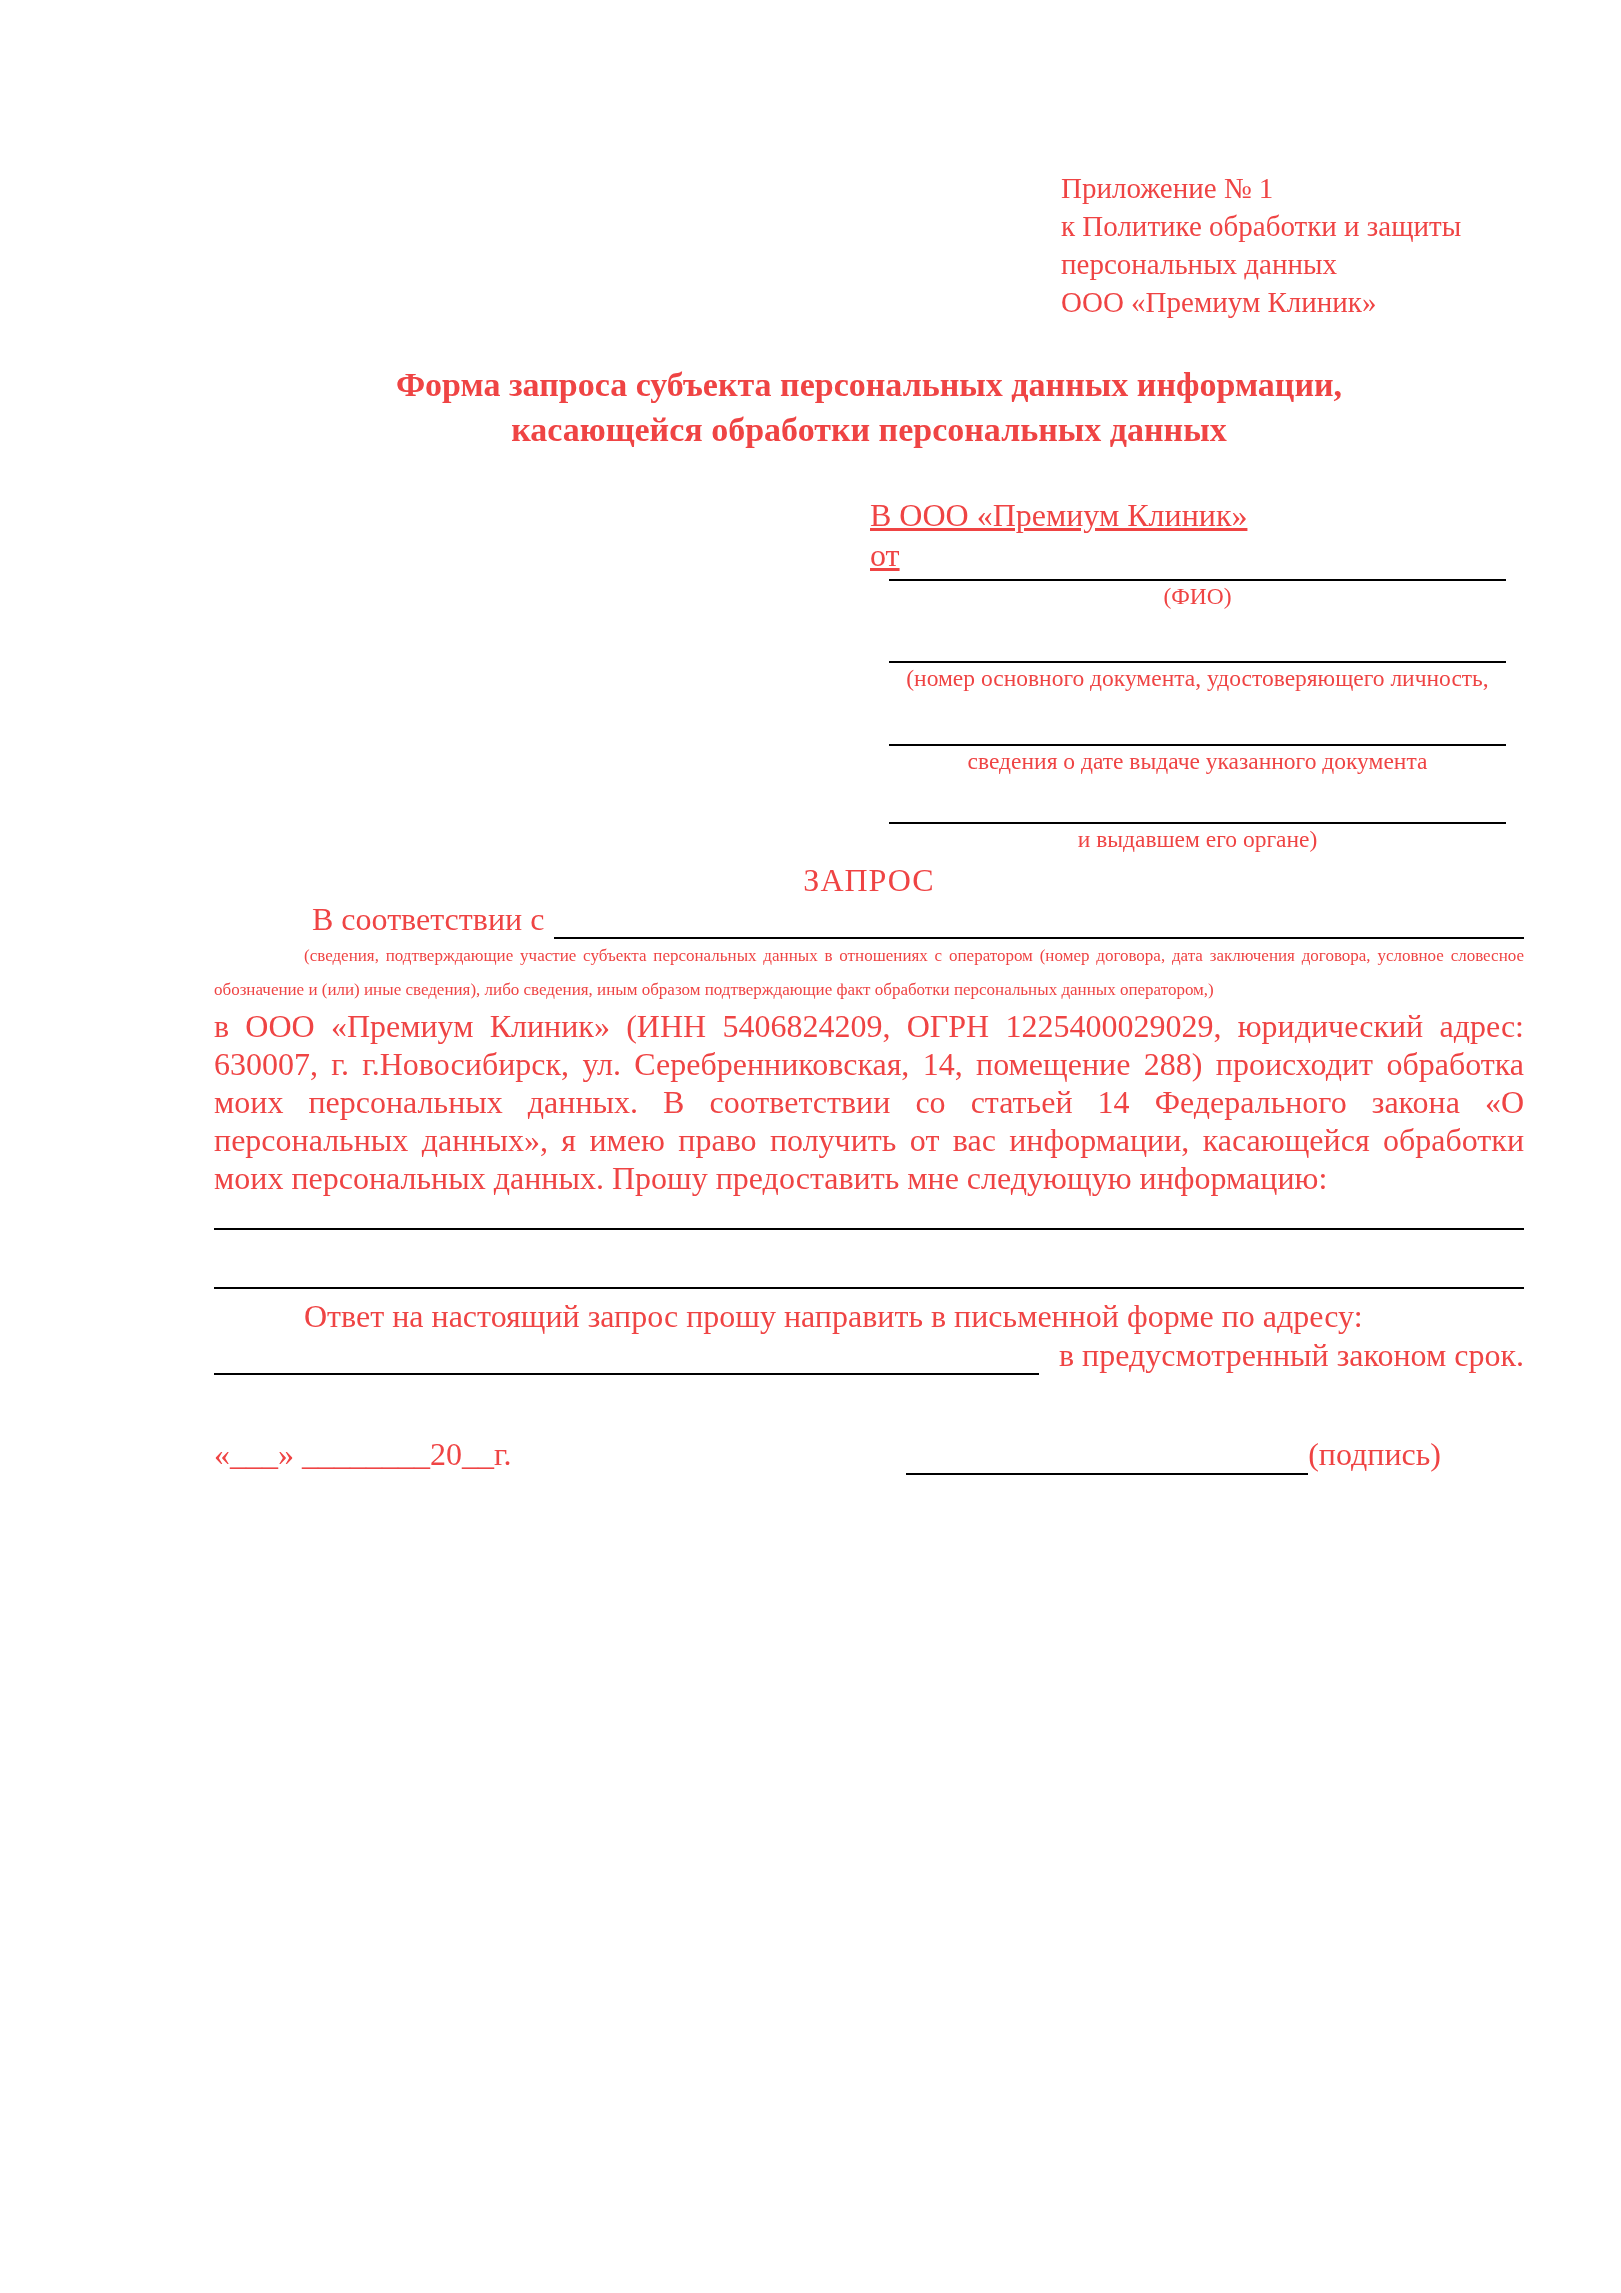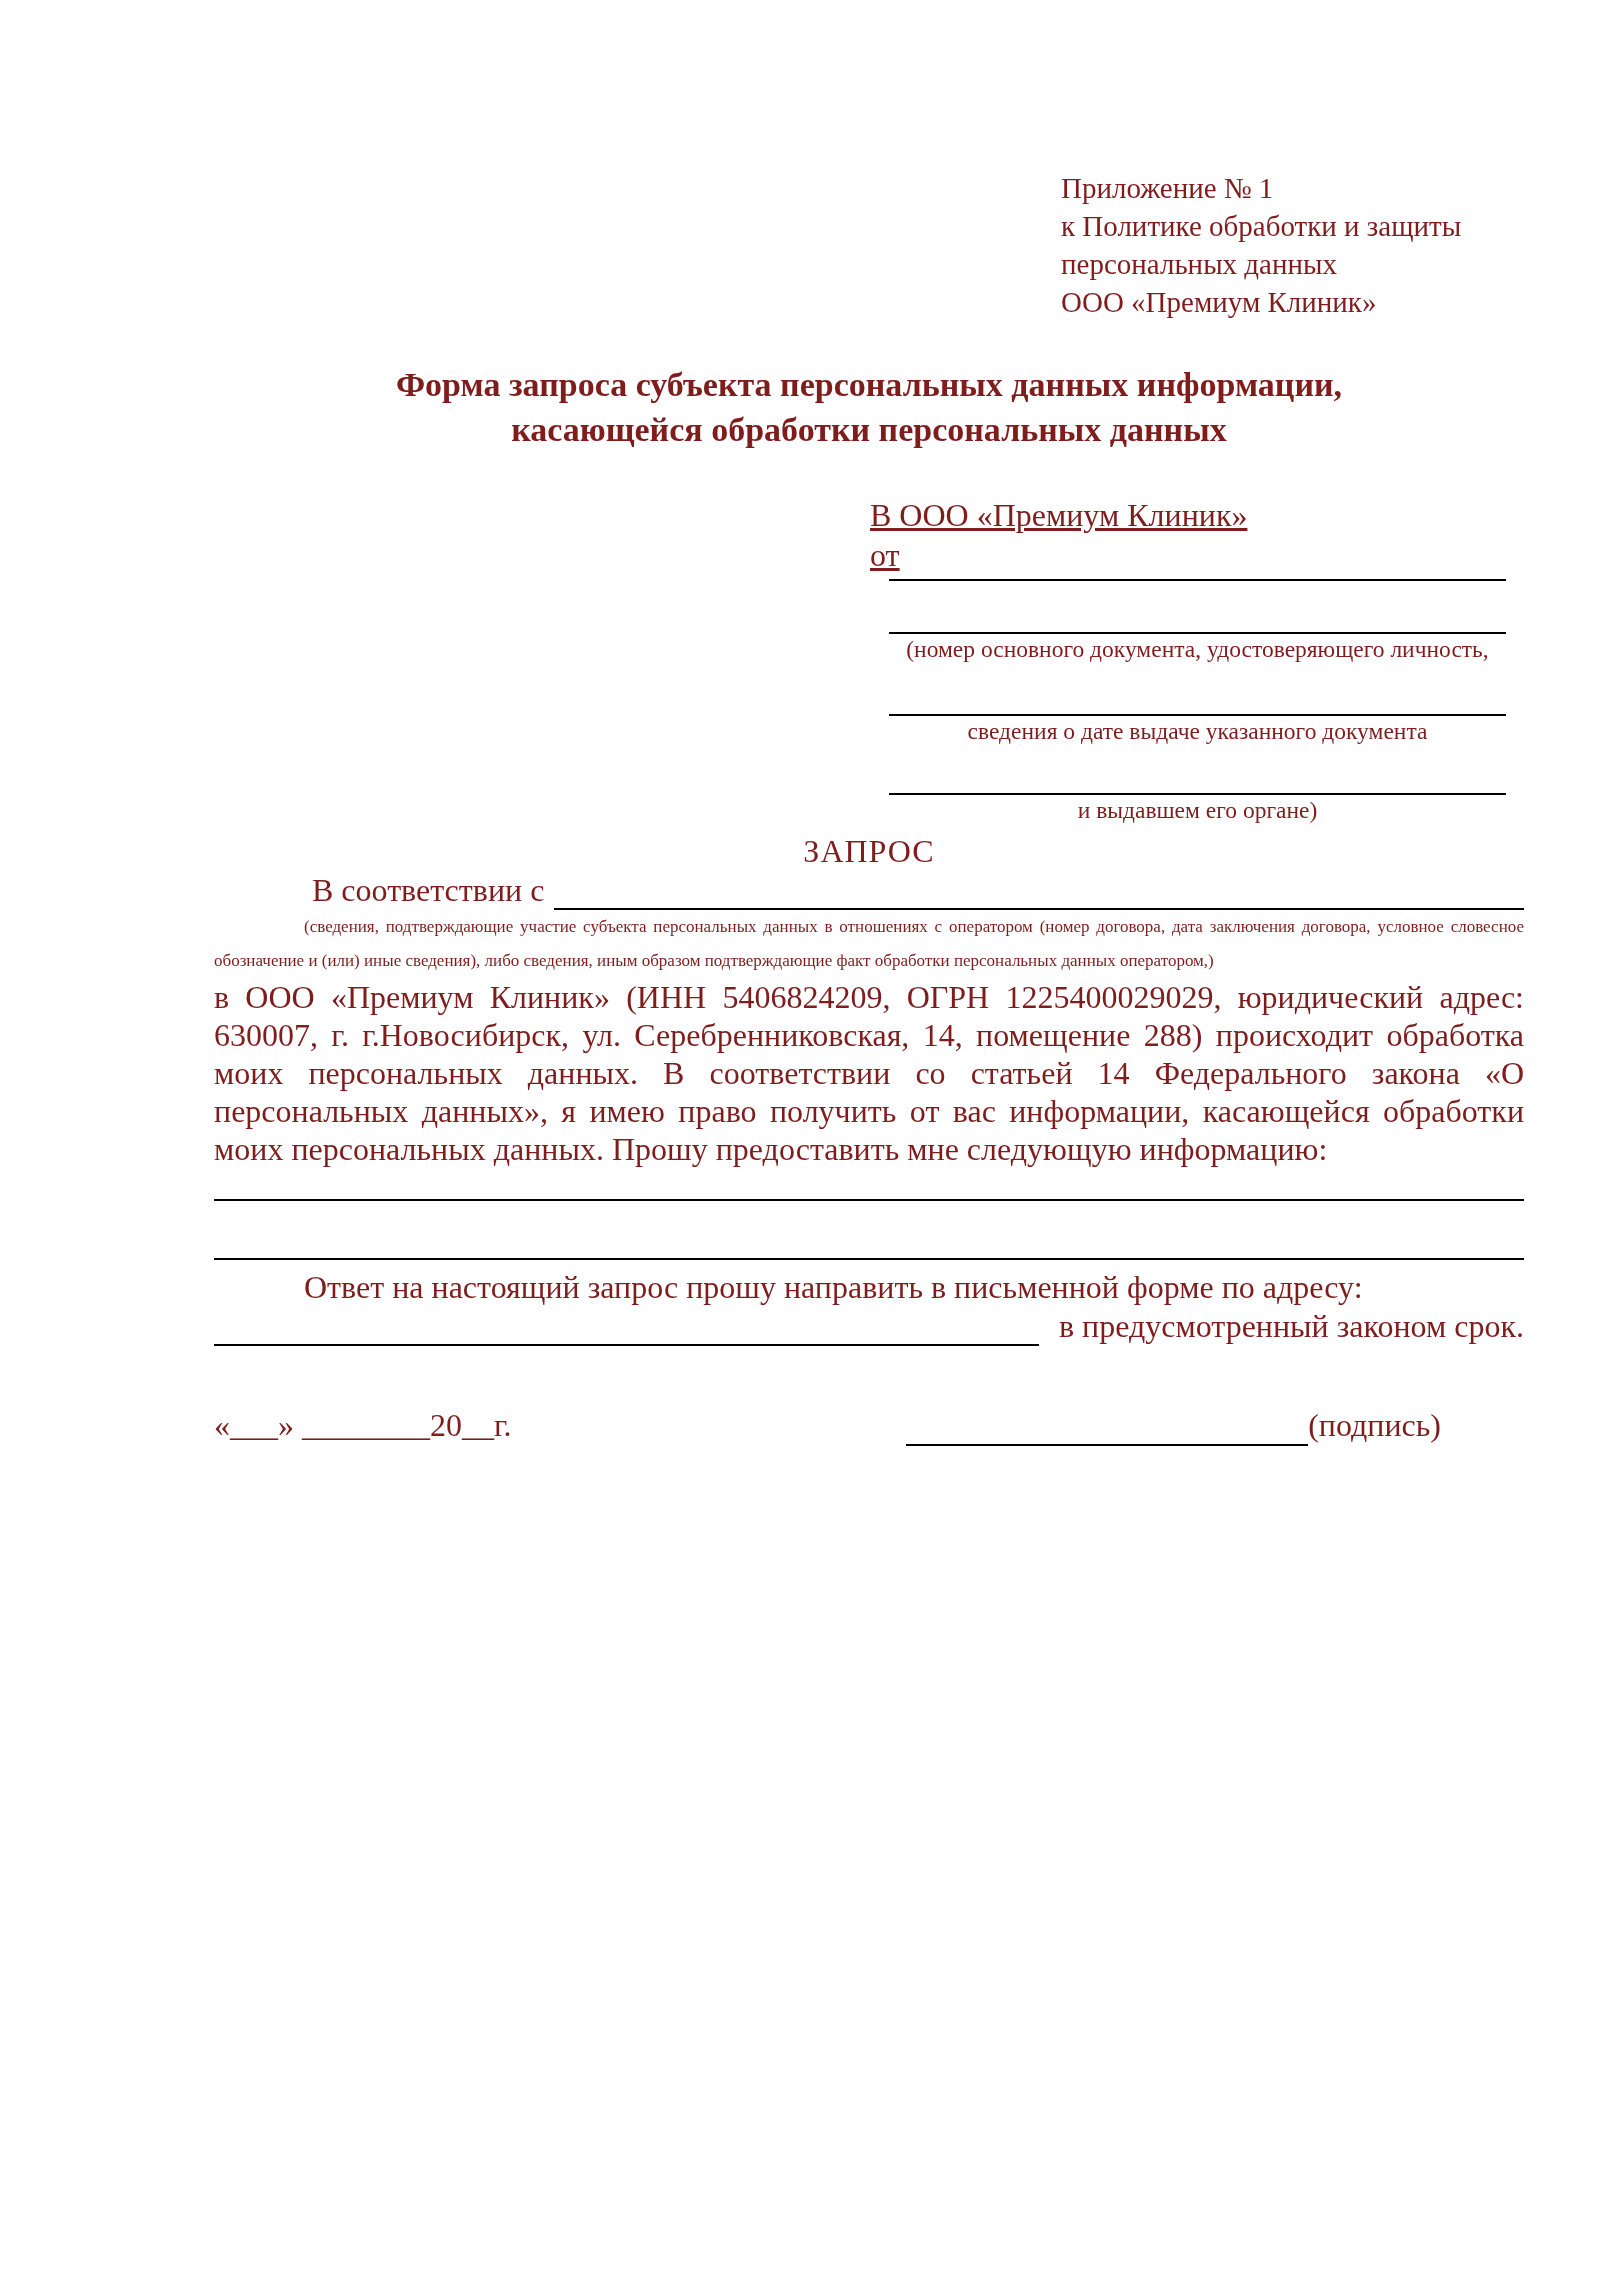--- a/index.html
+++ b/index.html
@@ -2,21 +2,21 @@
 <html><head>
 <meta charset="utf-8">
 <style>
   html, body { margin: 0; padding: 0; background: #e8e8e8; }
   .page {
     position: relative;
     width: 1621px;
     height: 2294px;
     margin: 0 auto;
     background: #ffffff;
-    color: #7f1d1d;
+    color: #ef4444;
     font-family: "Liberation Serif", "DejaVu Serif", serif;
     font-size: 32px;
     overflow: hidden;
   }
   .content { padding: 169px 97px 0 214px; }
 
   .annex {
     margin-left: 847px;
     font-size: 29px;
     line-height: 38px;
@@ -149,20 +149,21 @@
       <div>касающейся обработки персональных данных</div>
     </div>
 
     <div class="addressee">
       <div>В ООО «Премиум Клиник»</div>
       <div>от</div>
     </div>
 
     <div class="fields">
       <div class="field-line fl-1"></div>
+      <div class="field-caption">(ФИО)</div>
 
       <div class="field-line fl-2"></div>
       <div class="field-caption">(номер основного документа, удостоверяющего личность,</div>
 
       <div class="field-line fl-3"></div>
       <div class="field-caption">сведения о дате выдаче указанного документа</div>
 
       <div class="field-line fl-4"></div>
       <div class="field-caption">и выдавшем его органе)</div>
     </div>

